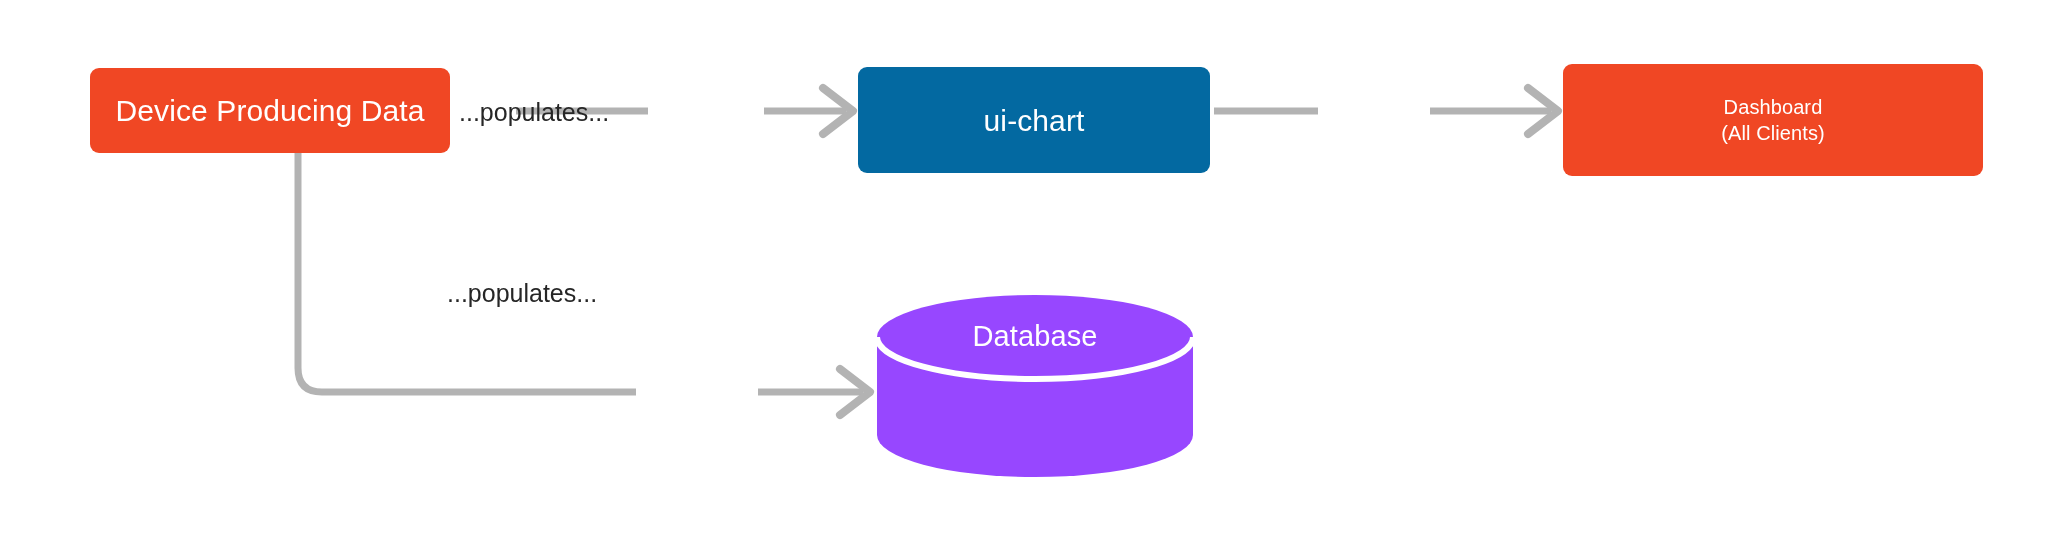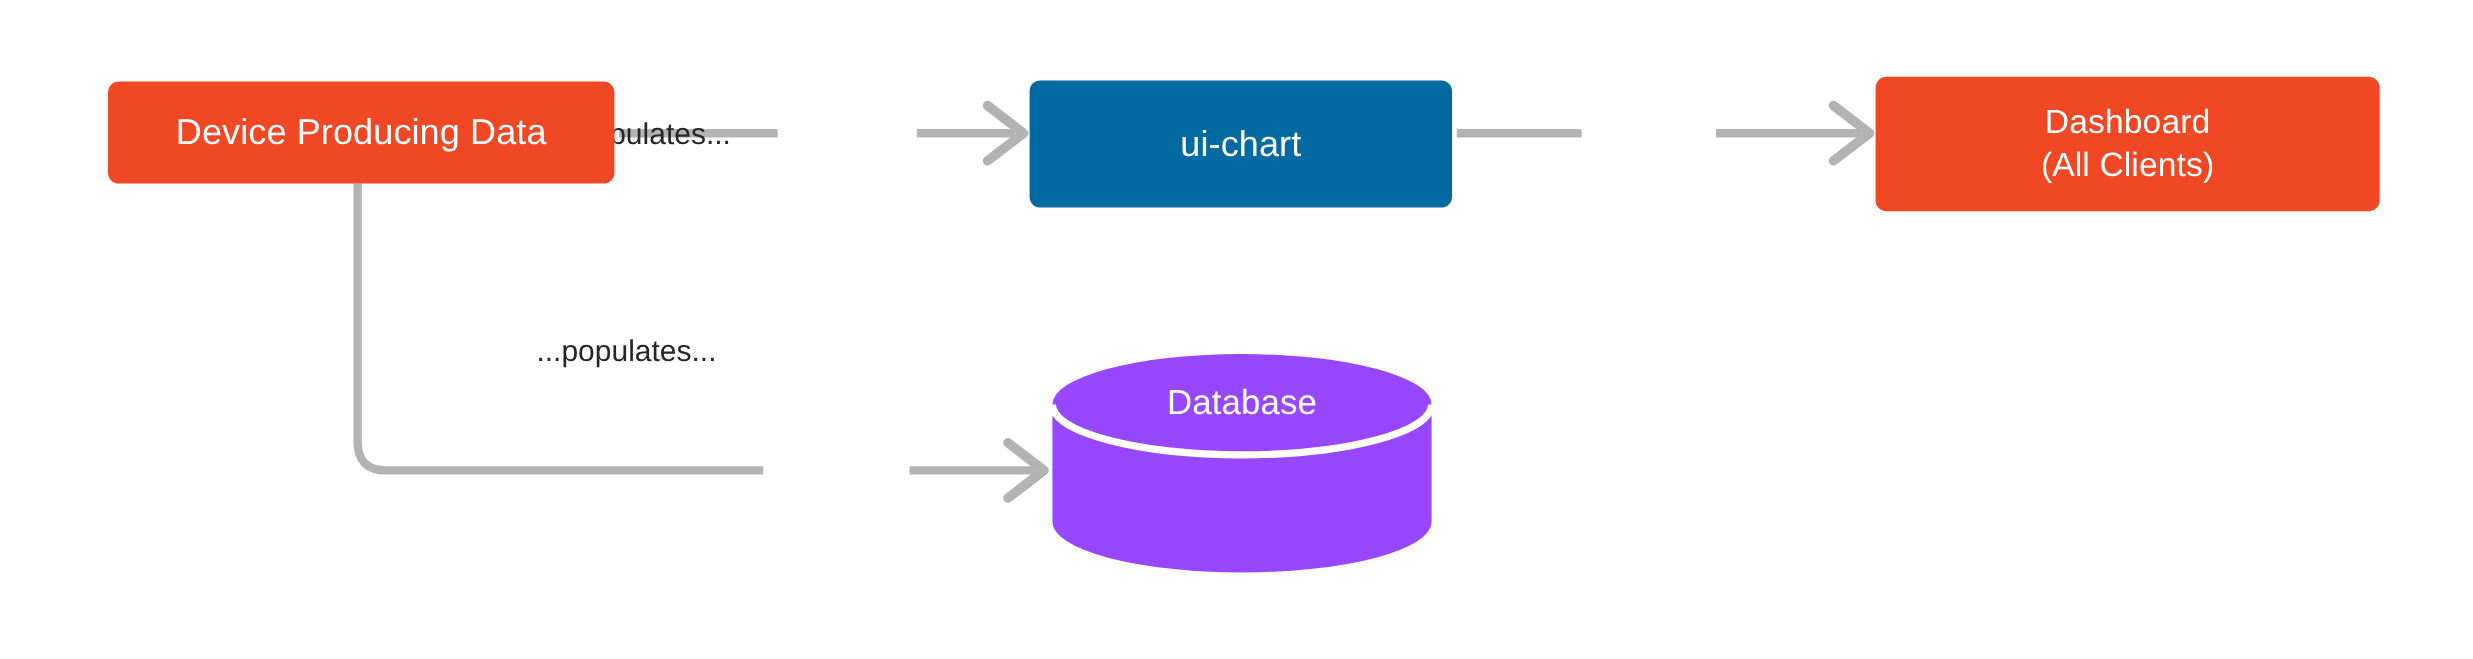--- a/index.html
+++ b/index.html
@@ -32,35 +32,35 @@
     text-align:center;
     color:#ffffff;
     line-height:1.30;
     letter-spacing:0.1px;
   }
   .node-rect{
     border-radius:9px;
   }
   #node-device{
     left:90px; top:68px;
-    width:422px; height:85px;
+    width:360px; height:85px;
     background:#f04724;
     font-size:30px;
   }
   #node-uichart{
     left:858px; top:67px;
     width:352px; height:106px;
     background:#0369a1;
     font-size:30px;
   }
   #node-dashboard{
     left:1563px; top:64px;
     width:420px; height:112px;
     background:#f04724;
-    font-size:28px;
+    font-size:20px;
   }
   .node-label{
     display:block;
     white-space:pre-line;
     padding:0 14px;
   }
   
   #node-database{
     position:absolute;
     left:875px; top:293px;

